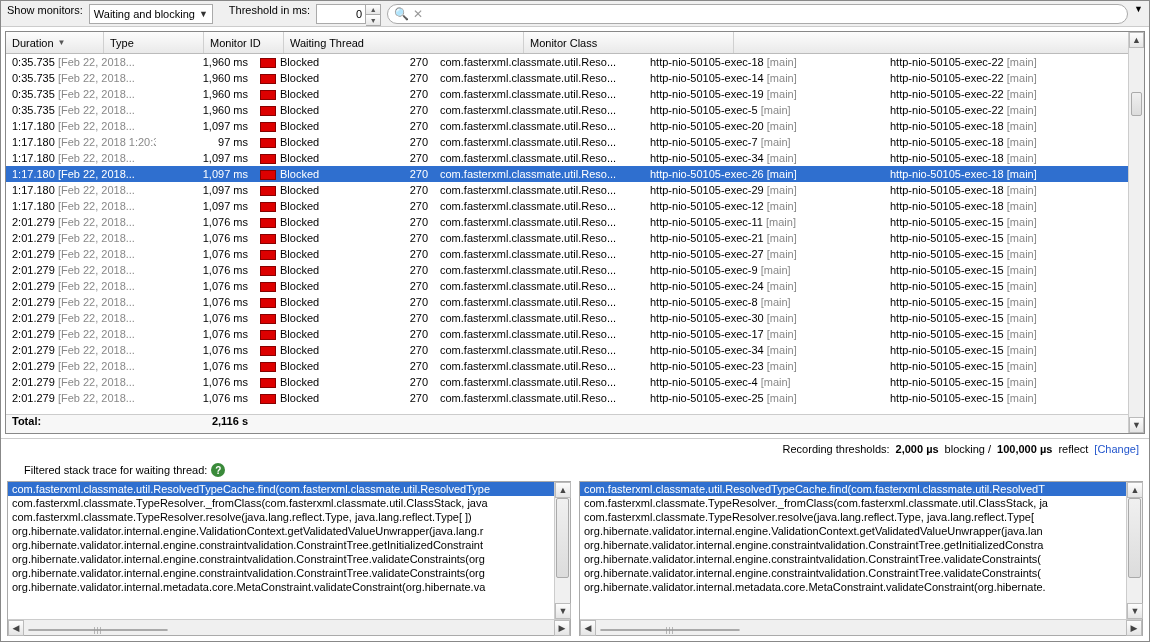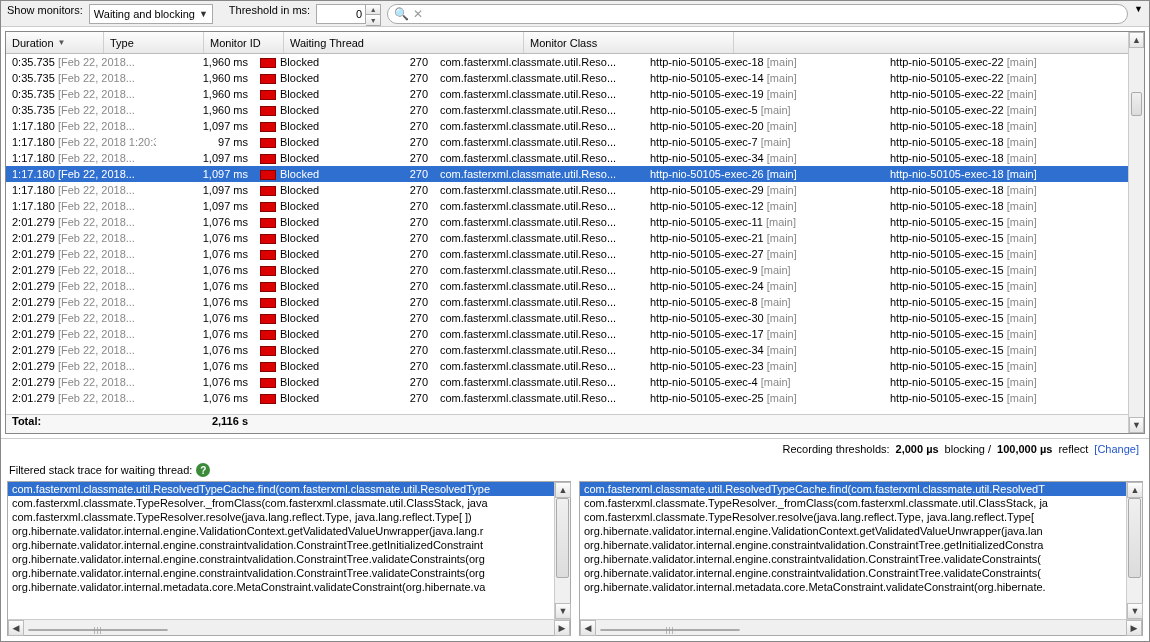--- a/index.html
+++ b/index.html
@@ -30,21 +30,21 @@
 .row{display:flex;height:16px;align-items:center}
 .row.sel{background:#2f6fcf;color:#fff}
 .row.sel .cell,.row.sel .grey{color:#fff}
 .cell{padding:0 6px;white-space:nowrap;overflow:hidden;text-overflow:clip}
 .grey{color:#888}
 .num{text-align:right}
 .swatch{display:inline-block;width:16px;height:10px;background:#d00;border:1px solid #800;vertical-align:middle;margin-right:4px}
 .totalrow{display:flex;background:#f7f7f7;border-top:1px solid #ccc;height:20px;font-weight:bold}
 .threshbar{display:flex;justify-content:flex-end;gap:6px;padding:4px 10px;border-top:1px solid #ccc}
 .threshbar .link{color:#2255cc}
-.stackhdrs{display:flex;gap:8px;padding:4px 8px}
+.stackhdrs{display:flex;gap:8px;padding:4px 23px}
 .stackhdrs>div{flex:1;display:flex;align-items:center;gap:4px}
 .help{display:inline-flex;width:14px;height:14px;border-radius:50%;background:#3a8a3a;color:#fff;align-items:center;justify-content:center;font-weight:bold;font-size:10px}
 .stacks{display:flex;gap:8px;padding:0 6px 6px;height:160px}
 .stackbox{flex:1;border:1px solid #aaa;display:flex;flex-direction:column;height:155px}
 .stcont{flex:1;overflow:hidden;position:relative}
 .stline{padding:1px 4px;white-space:nowrap;overflow:hidden}
 .stline.sel{background:#2f6fcf;color:#fff}
 .stflex{display:flex;flex:1}
 .hsb{height:16px;background:#f0f0f0;border-top:1px solid #ccc;display:flex;align-items:center}
 .hsb .ab{width:16px;height:16px;display:flex;align-items:center;justify-content:center;font-size:9px;background:linear-gradient(#fdfdfd,#e5e5e5);border:1px solid #bbb;color:#444}

